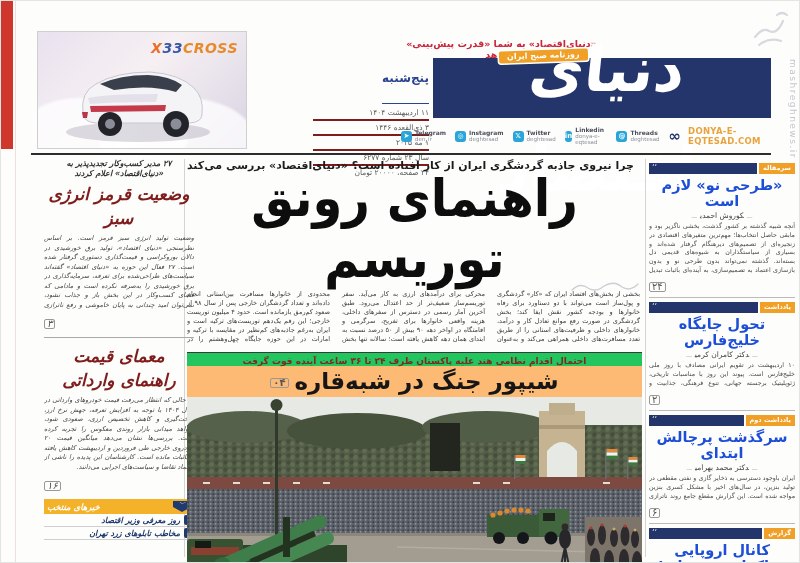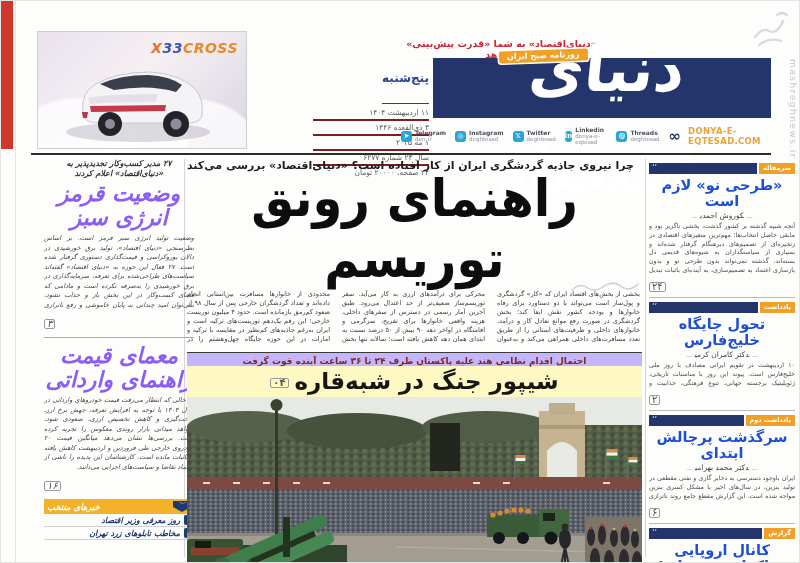--- a/index.html
+++ b/index.html
@@ -53,21 +53,21 @@
 
   
   .vrule { position:absolute; top:158px; height:398px; width:1px; background:#d4d4d4; }
   .col-left   { position:absolute; left:43px;  top:158px; width:150px;font-style:italic; }
   .col-center { position:absolute; left:186px; top:158px; width:455px; }
   .col-right  { position:absolute; left:648px; top:158px; width:146px; }
 
   
   .art { text-align:center; }
   .art .kicker { font-size:8px; font-weight:bold; color:#333; line-height:10px; }
-  .art .headline { font-size:22px; font-weight:bold; color:#8b5cf6; line-height:24px; margin:3px 0 4px; }
+  .art .headline { font-size:17px; font-weight:bold; color:#7f1d1d; line-height:24px; margin:3px 0 4px; }
   .art .body { font-size:6.5px; color:#444; text-align:justify; line-height:9.5px; direction:rtl; }
   .art .pref { text-align:left; margin-top:2px; }
   .page-chip { display:inline-block; font-size:10px; color:#555; border:1px solid #999; border-radius:2px;
                padding:0 2px; line-height:8px; }
   .hline { border-top:1px solid #aaa; margin:6px 0; }
 
   .sel-news { margin-top:6px; }
   .sel-head { background:#f3b229; height:15px; display:flex; align-items:center; justify-content:space-between;
               padding:0 3px; }
   .sel-title { color:#fff; font-size:8.5px; font-weight:bold; }
@@ -80,22 +80,22 @@
 
   
   .lead-kicker { text-align:left; font-size:11px; font-weight:bold; color:#1c1c1c; }
   .lead-headline { text-align:center; font-size:48px; font-weight:bold; color:#0d0d0d; line-height:56px;
                    transform:scaleY(1.08); letter-spacing:-1px; }
   .lead-bodywrap { position:relative; margin-top:6px; padding-right:2px; }
   .lead-body { column-count:3; column-gap:12px; column-rule:none; font-size:6.5px; color:#3c3c3c;
                line-height:9px; text-align:justify; height:56px; overflow:hidden; }
   .callig { position:absolute; right:2px; top:-12px; width:70px; height:16px; opacity:.5; }
   .photo-strip-kicker { border-top:1.5px solid #3a3a3a; margin-top:6px; padding-top:3px; text-align:center;
-                        font-size:9px; font-weight:bold; color:#7e2a20; background:#c4b5fd; }
-  .photo-headline { text-align:center; font-size:23px; font-weight:bold; color:#161616; background:#fef9c3;
+                        font-size:9px; font-weight:bold; color:#7e2a20; background:#22c55e; }
+  .photo-headline { text-align:center; font-size:23px; font-weight:bold; color:#161616; background:#fdba74;
                     padding:2px 0 3px; }
   .photo-headline .page-chip { vertical-align:middle; margin-right:6px; }
   .photo-frame { width:455px; height:212px; display:block; }
 
   
   .card { padding:4px 0 3px; border-bottom:1px solid #bbb; }
   .card:last-child { border-bottom:none; }
   .card-head { display:flex; align-items:center; height:11px; gap:2px; }
   .card-tag { background:#f0a027; color:#fff; font-size:6.5px; font-weight:bold; padding:0 4px;
               height:11px; line-height:11px; flex:0 0 auto; }

